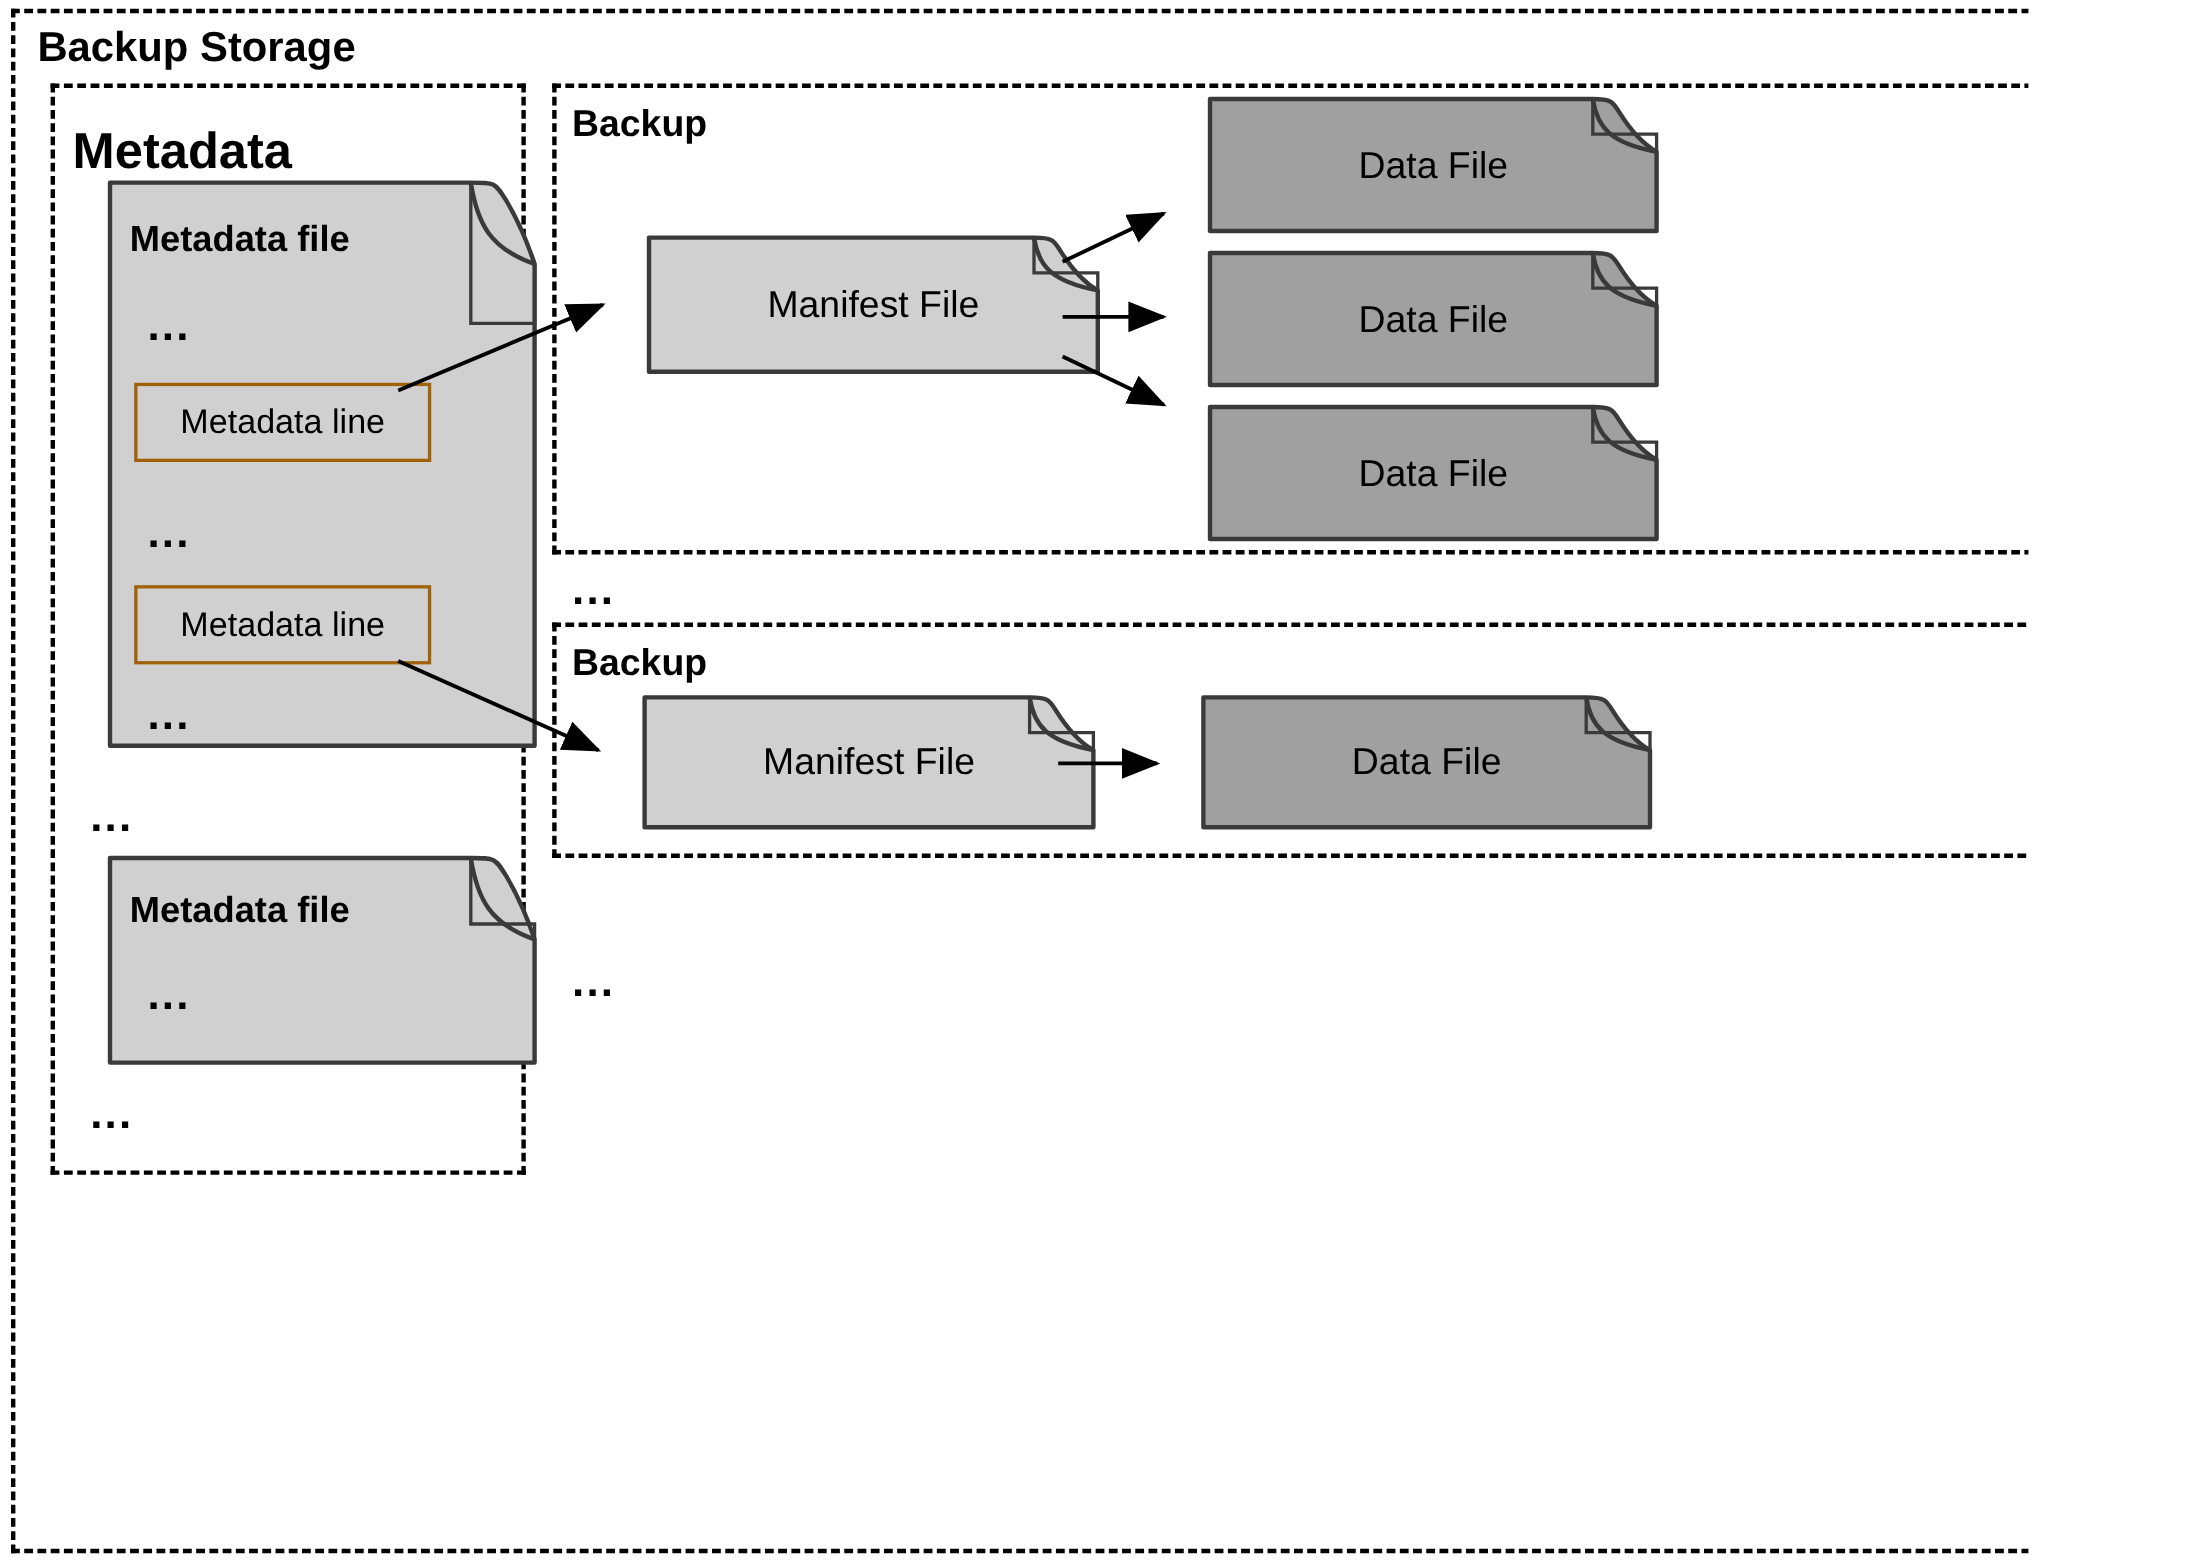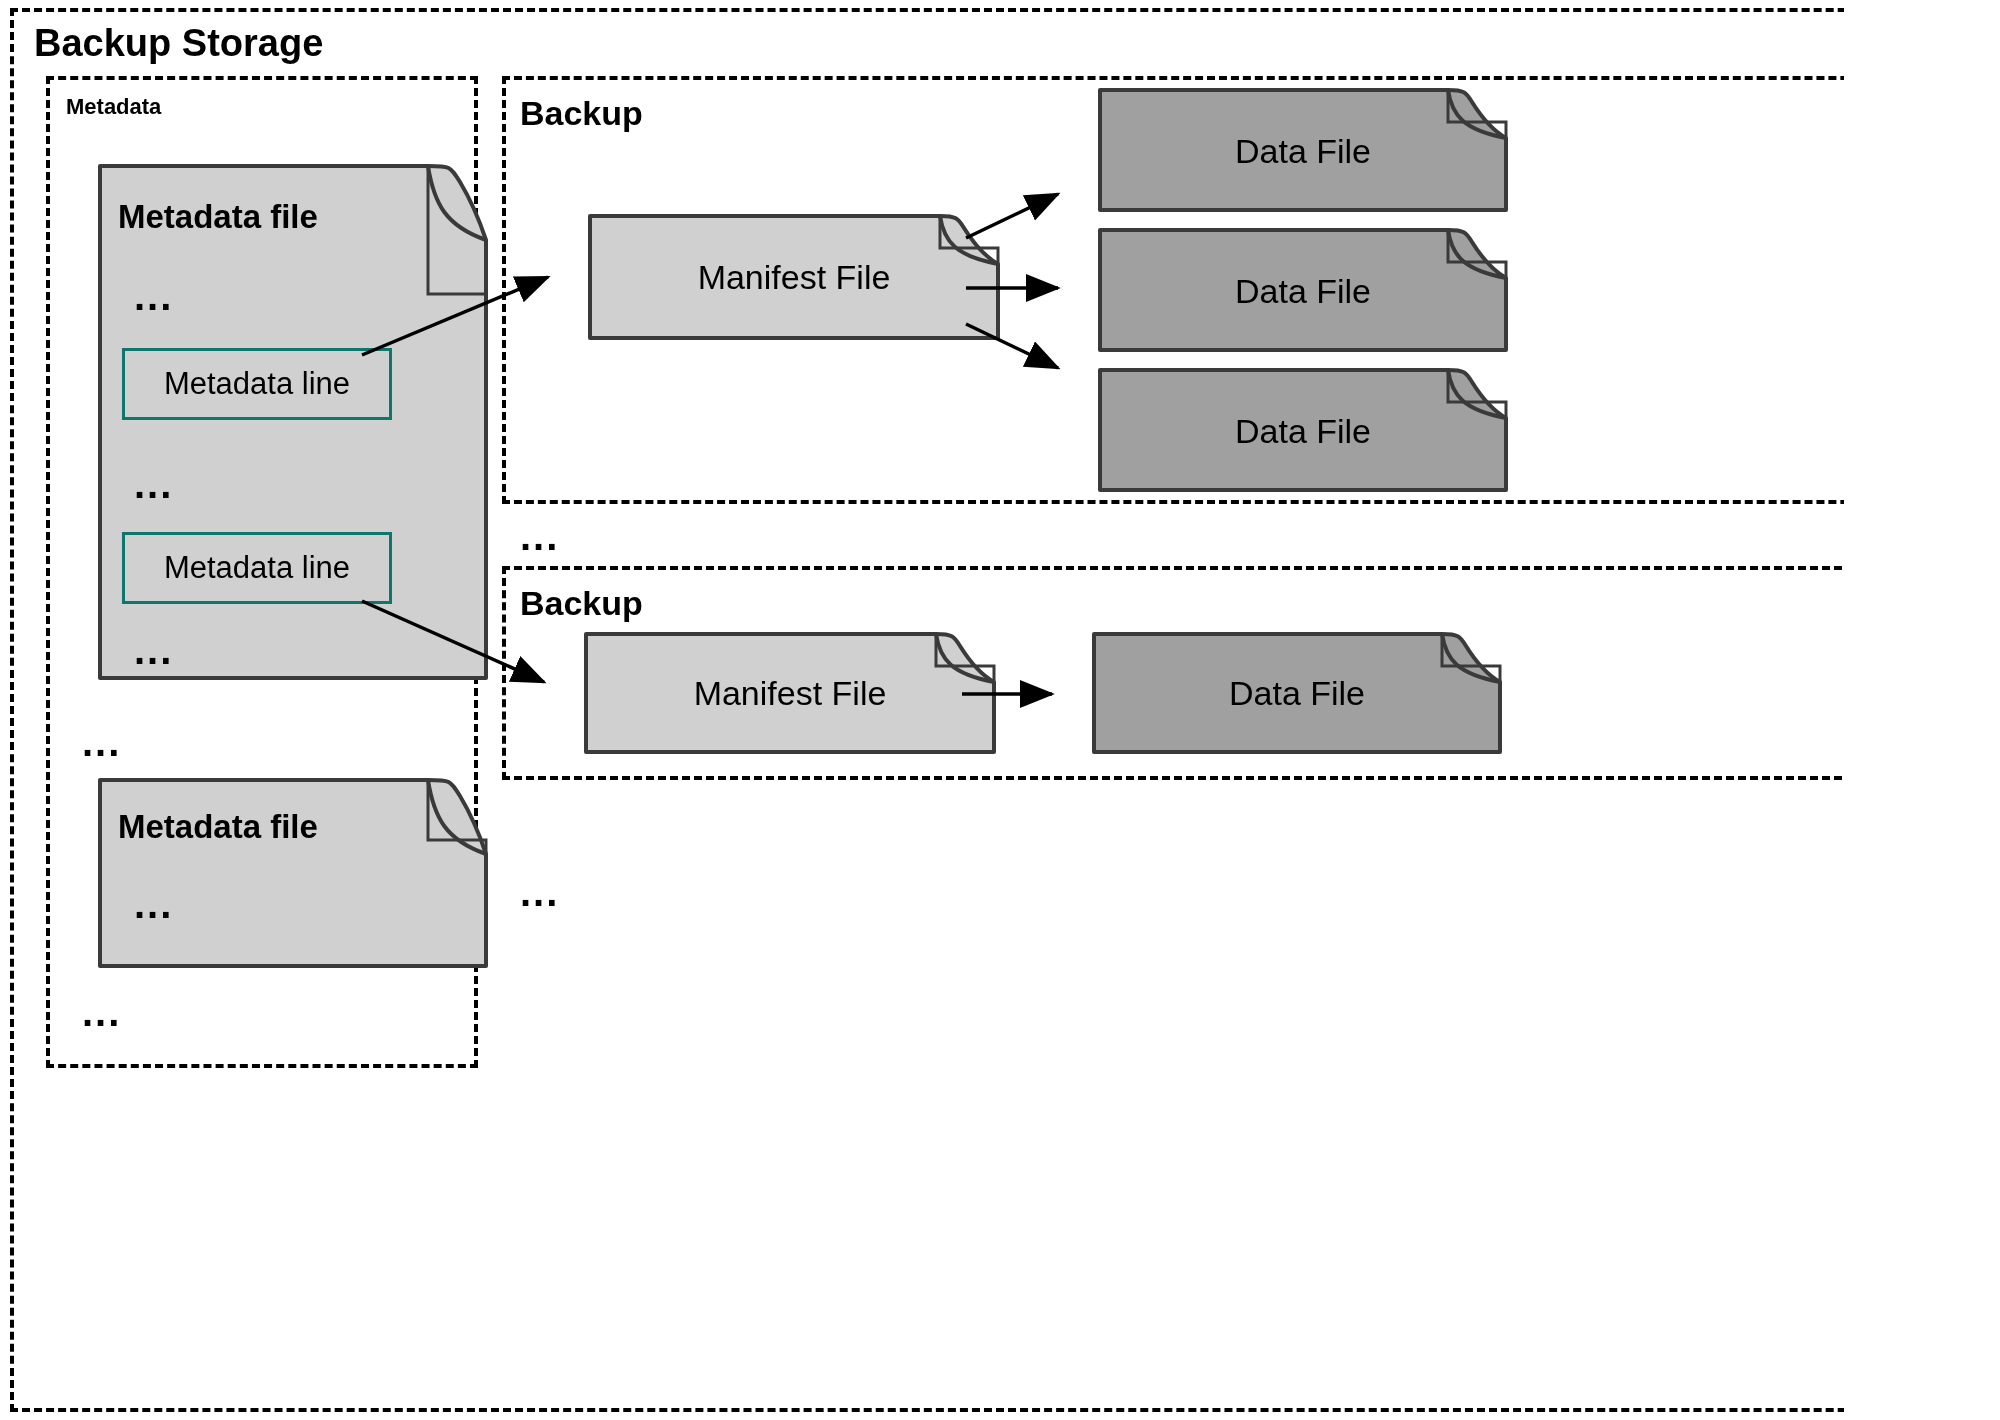--- a/index.html
+++ b/index.html
@@ -66,21 +66,21 @@
   }
   .doc .doclabel.tl {
     text-align: center;
     font-weight: bold;
   }
 
   
   .mline {
     position: absolute;
     box-sizing: border-box;
-    border: 3px solid #0f766e;
+    border: 3px solid #a16207;
     background: #d0d0d0;
     display: flex;
     align-items: center;
     justify-content: center;
     white-space: nowrap;
     color: #000000;
   }
 
   
   .arrows {
@@ -94,21 +94,21 @@
 </style>
 </head>
 <body>
 
 <div id="stage">
 
   <div class="dashbox" style="left:10px; top:8px; width:1980px; height:1404px;"></div>
   <div class="boxtitle" style="left:34px; top:22px; font-size:38px;">Backup Storage</div>
 
   <div class="dashbox" style="left:46px; top:76px; width:432px; height:992px;"></div>
-  <div class="boxtitle" style="left:66px; top:94px; font-size:22px;">Metadata</div>
+  <div class="boxtitle" style="left:66px; top:110px; font-size:46px;">Metadata</div>
 
   <div class="doc" style="left:66px; top:164px; width:390px; height:516px;">
     <svg width="390" height="516" viewBox="0 0 390 516">
       <path d="M 2 2 L 330 2 C 352 2 352 2 362 18 C 374 38 382 58 388 76
                L 388 514 L 2 514 Z" fill="#d0d0d0" stroke="#3a3a3a" stroke-width="4" stroke-linejoin="round"></path>
       <path d="M 330 2 C 336 40 348 62 388 76" fill="none" stroke="#3a3a3a" stroke-width="4"></path>
       <path d="M 330 2 L 330 130 L 388 130 L 388 76" fill="none" stroke="#3a3a3a" stroke-width="3"></path>
     </svg>
     <div class="doclabel tl" style="top:34px; left:20px; width:auto; font-size:33px;">Metadata file</div>
     <div class="dots" style="left:36px; top:112px; font-size:40px;">...</div>

